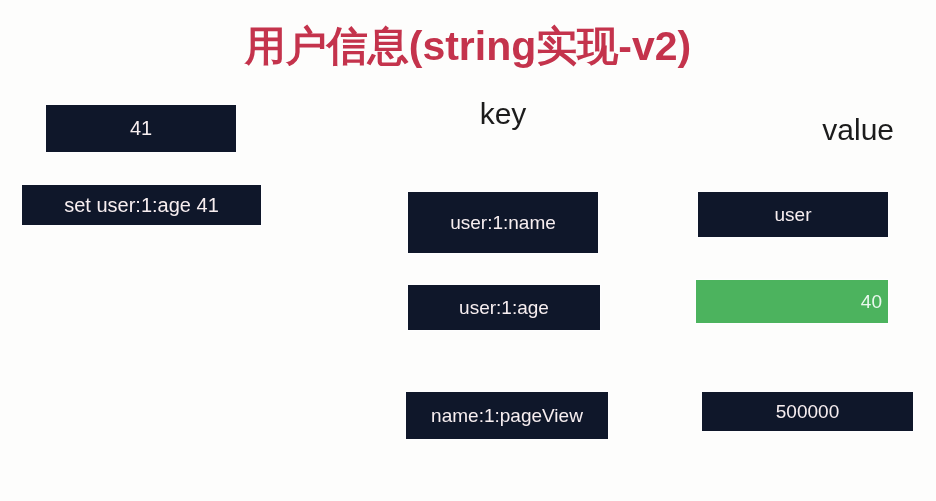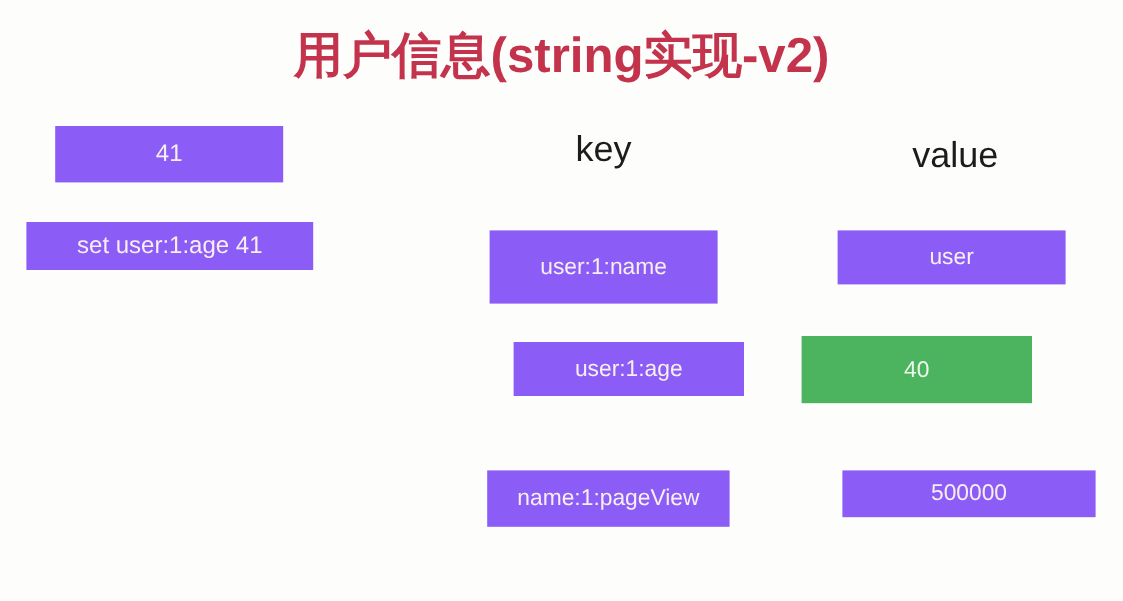--- a/index.html
+++ b/index.html
@@ -35,55 +35,55 @@
   }
 
   .col-header {
     position: absolute;
     font-size: 30px;
     color: #1c1c1c;
     font-weight: normal;
     text-align: center;
     line-height: 38px;
   }
-  .col-header.key-h  { left: 405px; top: 106px; width: 196px; }
-  .col-header.val-h  { left: 698px; top: 111px; width: 196px; }
+  .col-header.key-h  { left: 405px; top: 95px; width: 196px; }
+  .col-header.val-h  { left: 698px; top: 111px; width: 196px; text-align: right; }
 
   .box {
     position: absolute;
     box-sizing: border-box;
     display: flex;
     align-items: center;
     justify-content: center;
     text-align: center;
     color: #f7eef0;
     font-size: 19px;
     line-height: 23px;
     padding: 2px 6px;
-    background: #8b5cf6;
+    background: #0f172a;
     box-shadow: 0 0 0 1.5px rgba(255,255,255,0.55);
   }
   .box.green {
     background: #4cb35e;
     color: #eaf8ee;
     box-shadow: 0 0 0 1.5px rgba(255,255,255,0.6);
   }
 
   
   .box.cmd-value   { left: 46px;  top: 105px; width: 190px; height: 47px; font-size: 20px; }
   .box.cmd-text    { left: 22px;  top: 164px; width: 239px; height: 40px; font-size: 20px; margin-top: 21px; }
 
   
   .box.key-0 { left: 408px; top: 192px; width: 190px; height: 61px; }
-  .box.key-1 { left: 428px; top: 285px; width: 192px; height: 45px; }
+  .box.key-1 { left: 408px; top: 285px; width: 192px; height: 45px; }
   .box.key-2 { left: 406px; top: 392px; width: 202px; height: 47px; }
 
   
   .box.val-0 { left: 698px; top: 192px; width: 190px; height: 45px; }
-  .box.val-1 { left: 668px; top: 280px; width: 192px; height: 56px; }
+  .box.val-1 { left: 696px; top: 280px; width: 192px; height: 43px; text-align: right; }
   .box.val-2 { left: 702px; top: 392px; width: 211px; height: 39px; }
 
   .wrap-text { display: block; width: 100%; word-break: break-all; }
 </style>
 </head>
 <body>
 
 <div id="canvas">
 
   <div class="title">用户信息(string实现-v2)</div>

